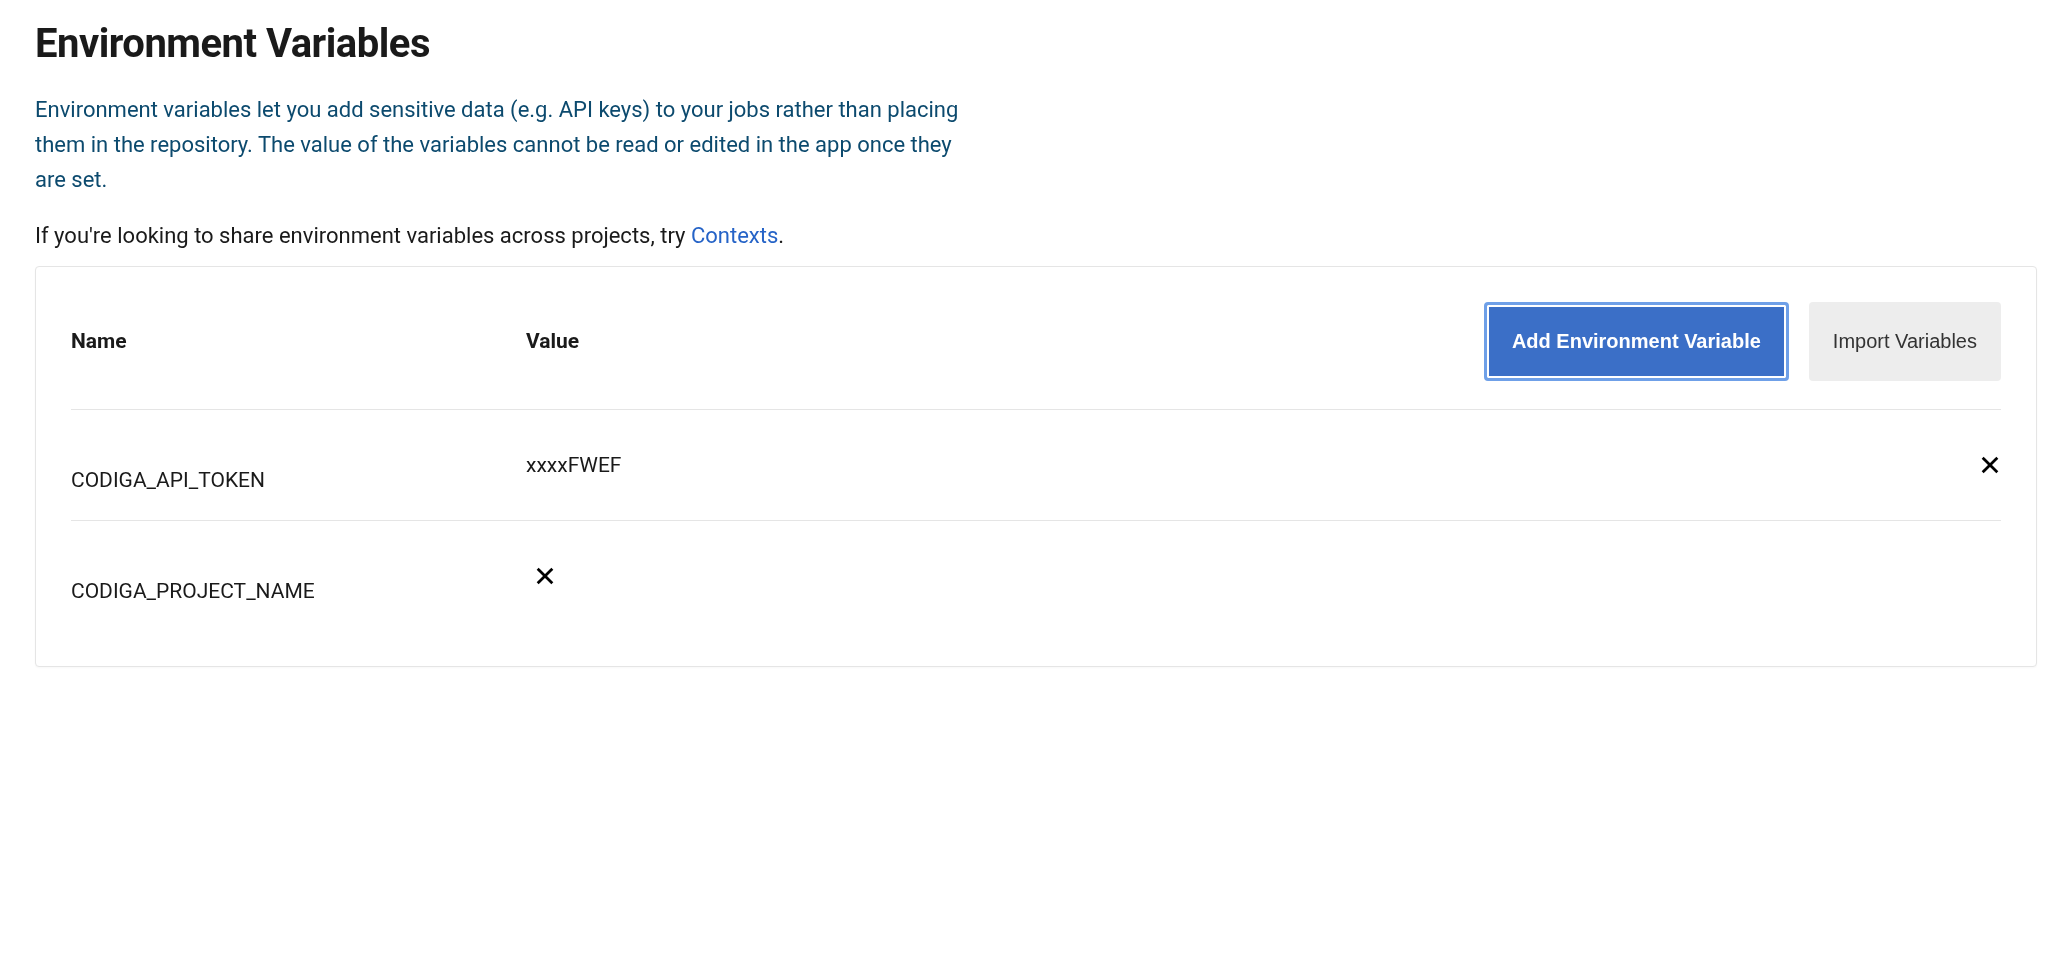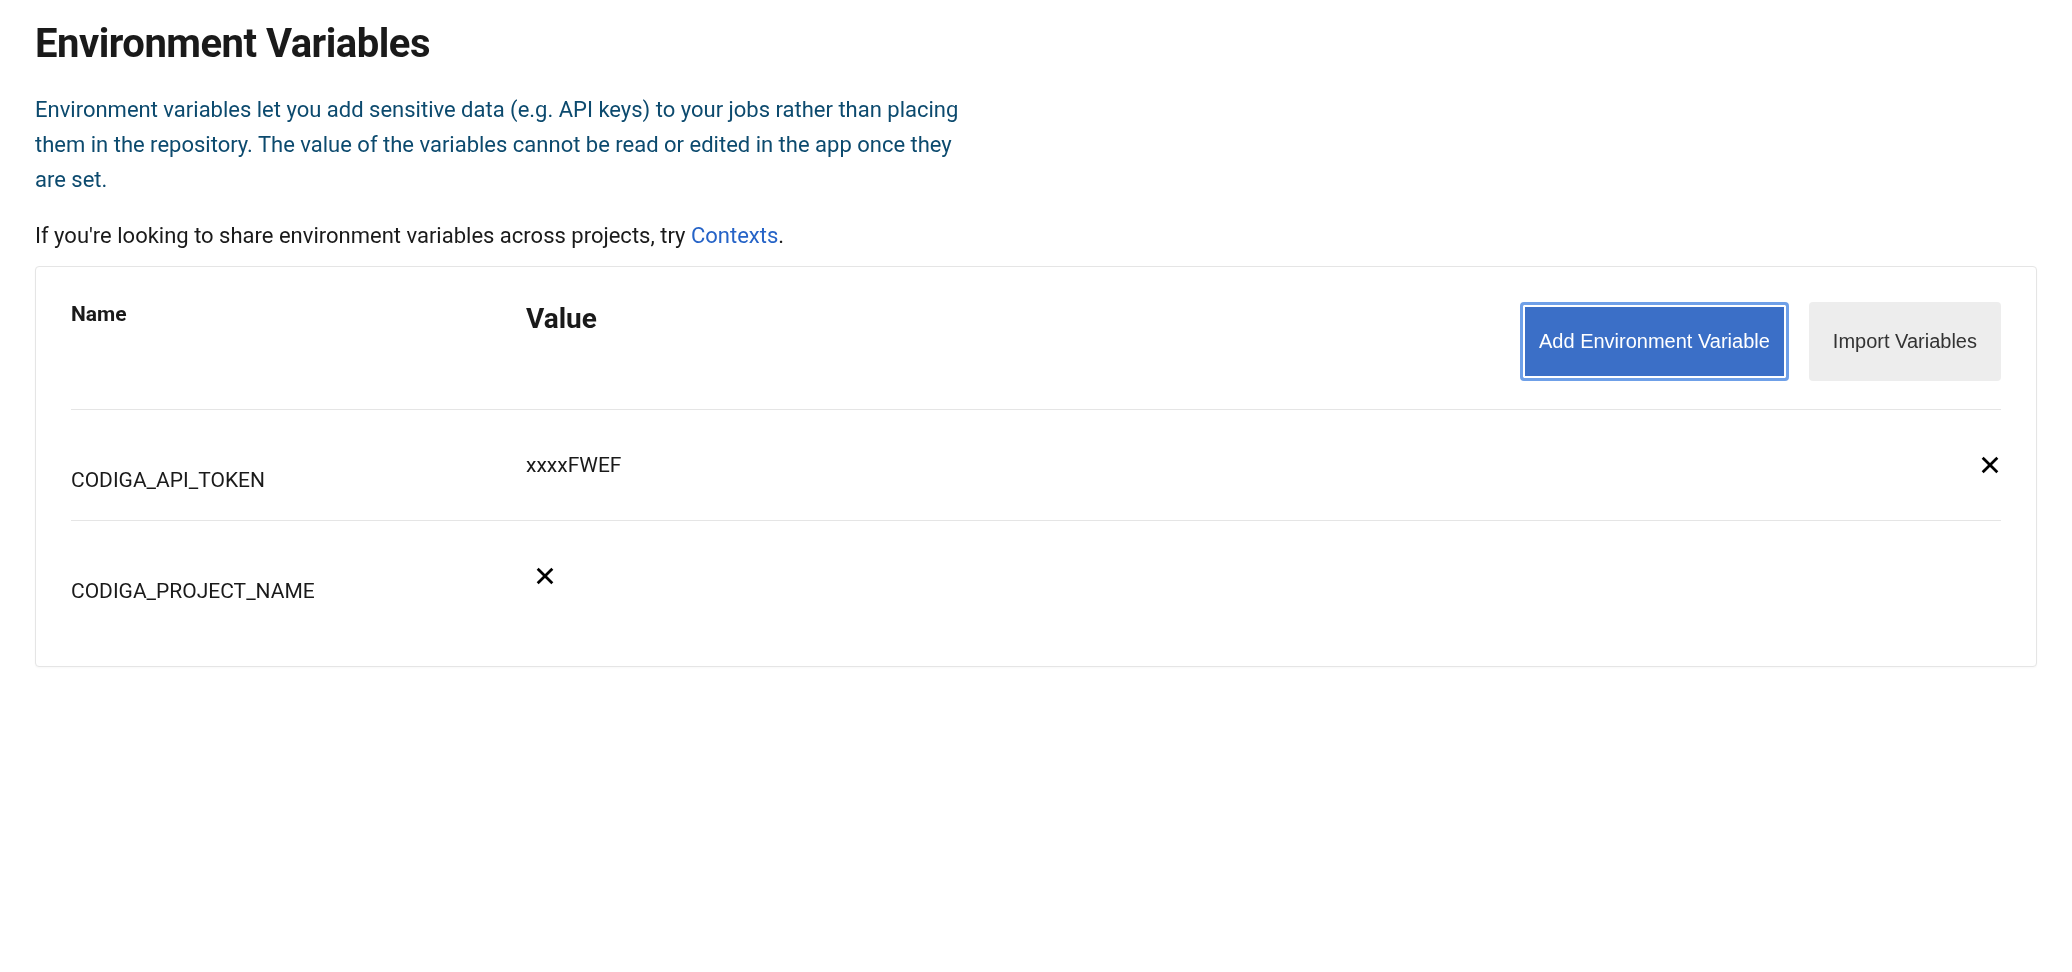--- a/index.html
+++ b/index.html
@@ -37,52 +37,53 @@
     }
     .panel {
       border: 1px solid #e5e5e5;
       border-radius: 4px;
       padding: 35px;
       background: #fff;
       box-shadow: 0 1px 2px rgba(0,0,0,0.03);
     }
     .table-header-row {
       display: flex;
-      align-items: flex-start;
+      align-items: center;
       padding-bottom: 28px;
       border-bottom: 1px solid #e5e5e5;
     }
     .col-name {
       width: 455px;
       font-size: 21px;
       font-weight: 700;
     }
     .col-value {
       flex: 1;
-      font-size: 28px;
+      font-size: 21px;
       font-weight: 700;
     }
     .actions {
       display: flex;
       gap: 20px;
     }
     .btn {
       font-size: 20px;
       font-weight: 500;
       padding: 28px 24px;
       border-radius: 4px;
       border: none;
       cursor: pointer;
     }
     .btn-primary {
       background: #3b6fc7;
       color: #fff;
       border: 3px solid #6fa0e8;
       box-shadow: 0 0 0 2px #fff inset;
-      padding: 13px 16px;
+      padding: 13px 25px;
+      font-weight: bold;
     }
     .btn-secondary {
       background: #ededed;
       color: #333;
     }
     .table-row {
       display: flex;
       align-items: center;
       padding: 28px 0;
       border-bottom: 1px solid #e5e5e5;

